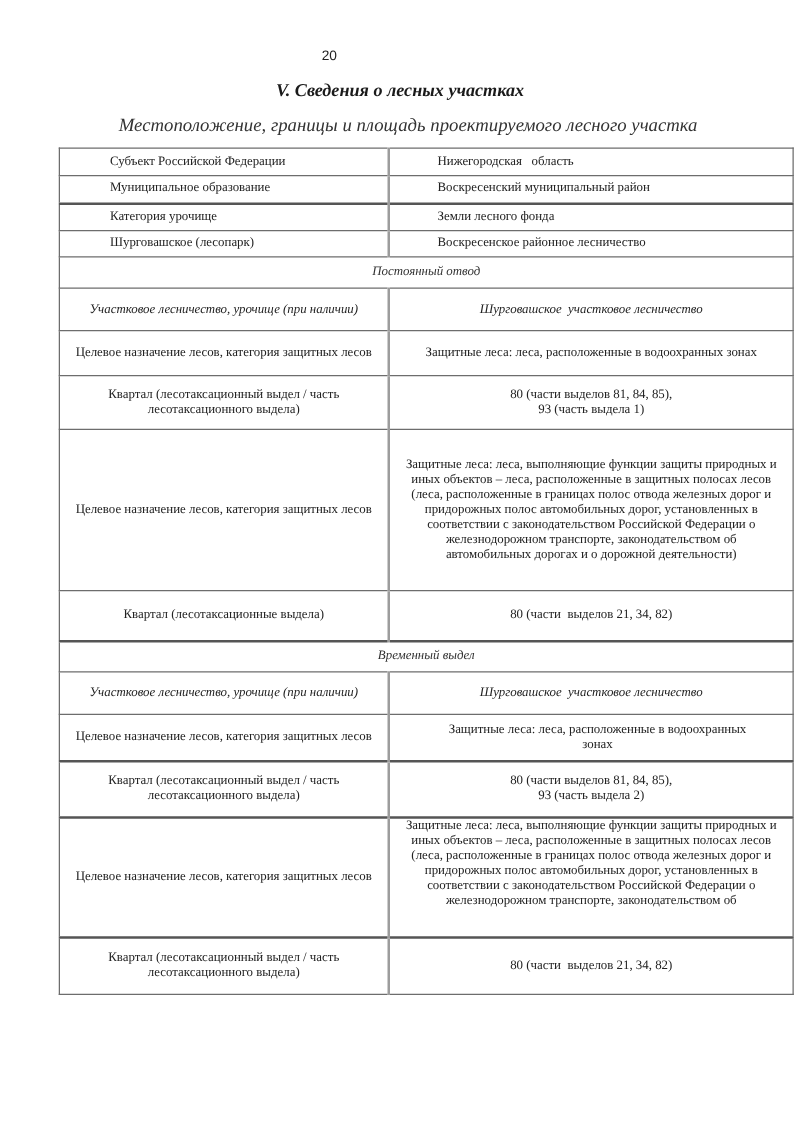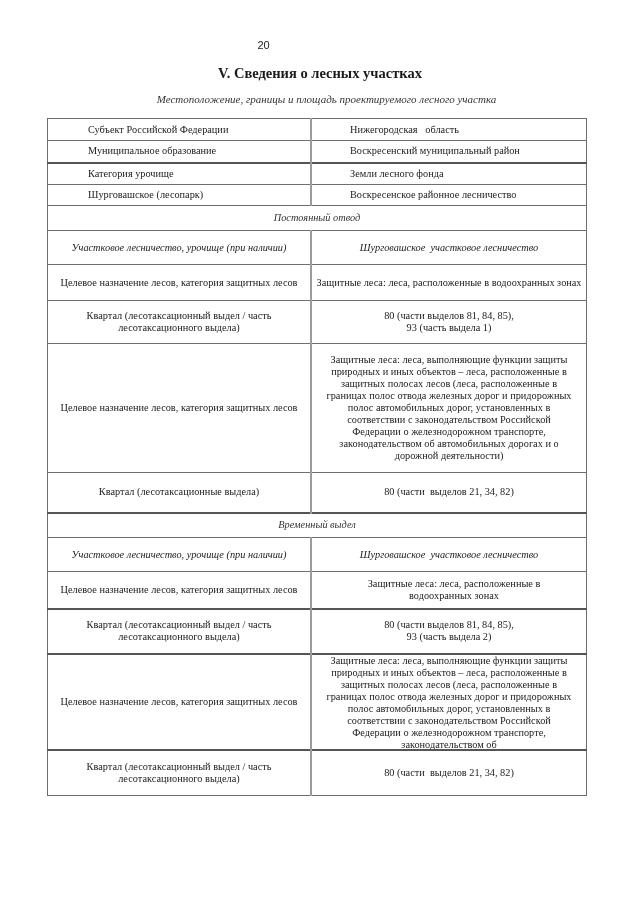--- a/index.html
+++ b/index.html
@@ -1,24 +1,24 @@
 <!DOCTYPE html>
 <html><head>
 <meta charset="utf-8">
 <style>
   html, body { margin: 0; padding: 0; background: #ffffff; }
   body { width: 640px; height: 905px; position: relative; overflow: hidden;
          font-family: "Liberation Serif", "DejaVu Serif", serif; color: #1a1a1a; }
   .page-number { position: absolute; top: 39px; left: 0; width: 527px; text-align: center;
                  font-family: "Liberation Sans", "DejaVu Sans", sans-serif; font-size: 11px; color: #222; }
   .section-title { position: absolute; top: 65px; left: 0; width: 640px; text-align: center;
-                   font-weight: bold; font-size: 14.5px; }
+                   font-weight: bold; font-size: 14.5px; font-style: italic; }
   .subtitle { position: absolute; top: 93px; left: 47px; width: 559px; text-align: center;
-              font-style: italic; font-size: 11px; color: #333; white-space: nowrap; }
-  table.main { position: absolute; top: 118px; left: 47px; width: 540px; border-collapse: collapse;
+              font-style: italic; font-size: 15px; color: #333; white-space: nowrap; }
+  table.main { position: absolute; top: 118px; left: 47px; width: 588px; border-collapse: collapse;
                table-layout: fixed; font-size: 10.3px; color: #222; }
   table.main td { border: 1px solid #6d6d6d; padding: 0 4px; vertical-align: middle; line-height: 12px; }
   table.main td.l { width: 218px; }
   table.main tr.thick-top td { border-top: 2px solid #555; }
   table.main td.c2 { border-left: 2px solid #9c9c9c; }
   .left-pad { padding-left: 40px !important; }
   .r2pad { padding-left: 38px !important; }
   .center { text-align: center; }
   .ital { font-style: italic; }
   .sect { text-align: center; font-style: italic; color: #333; }

